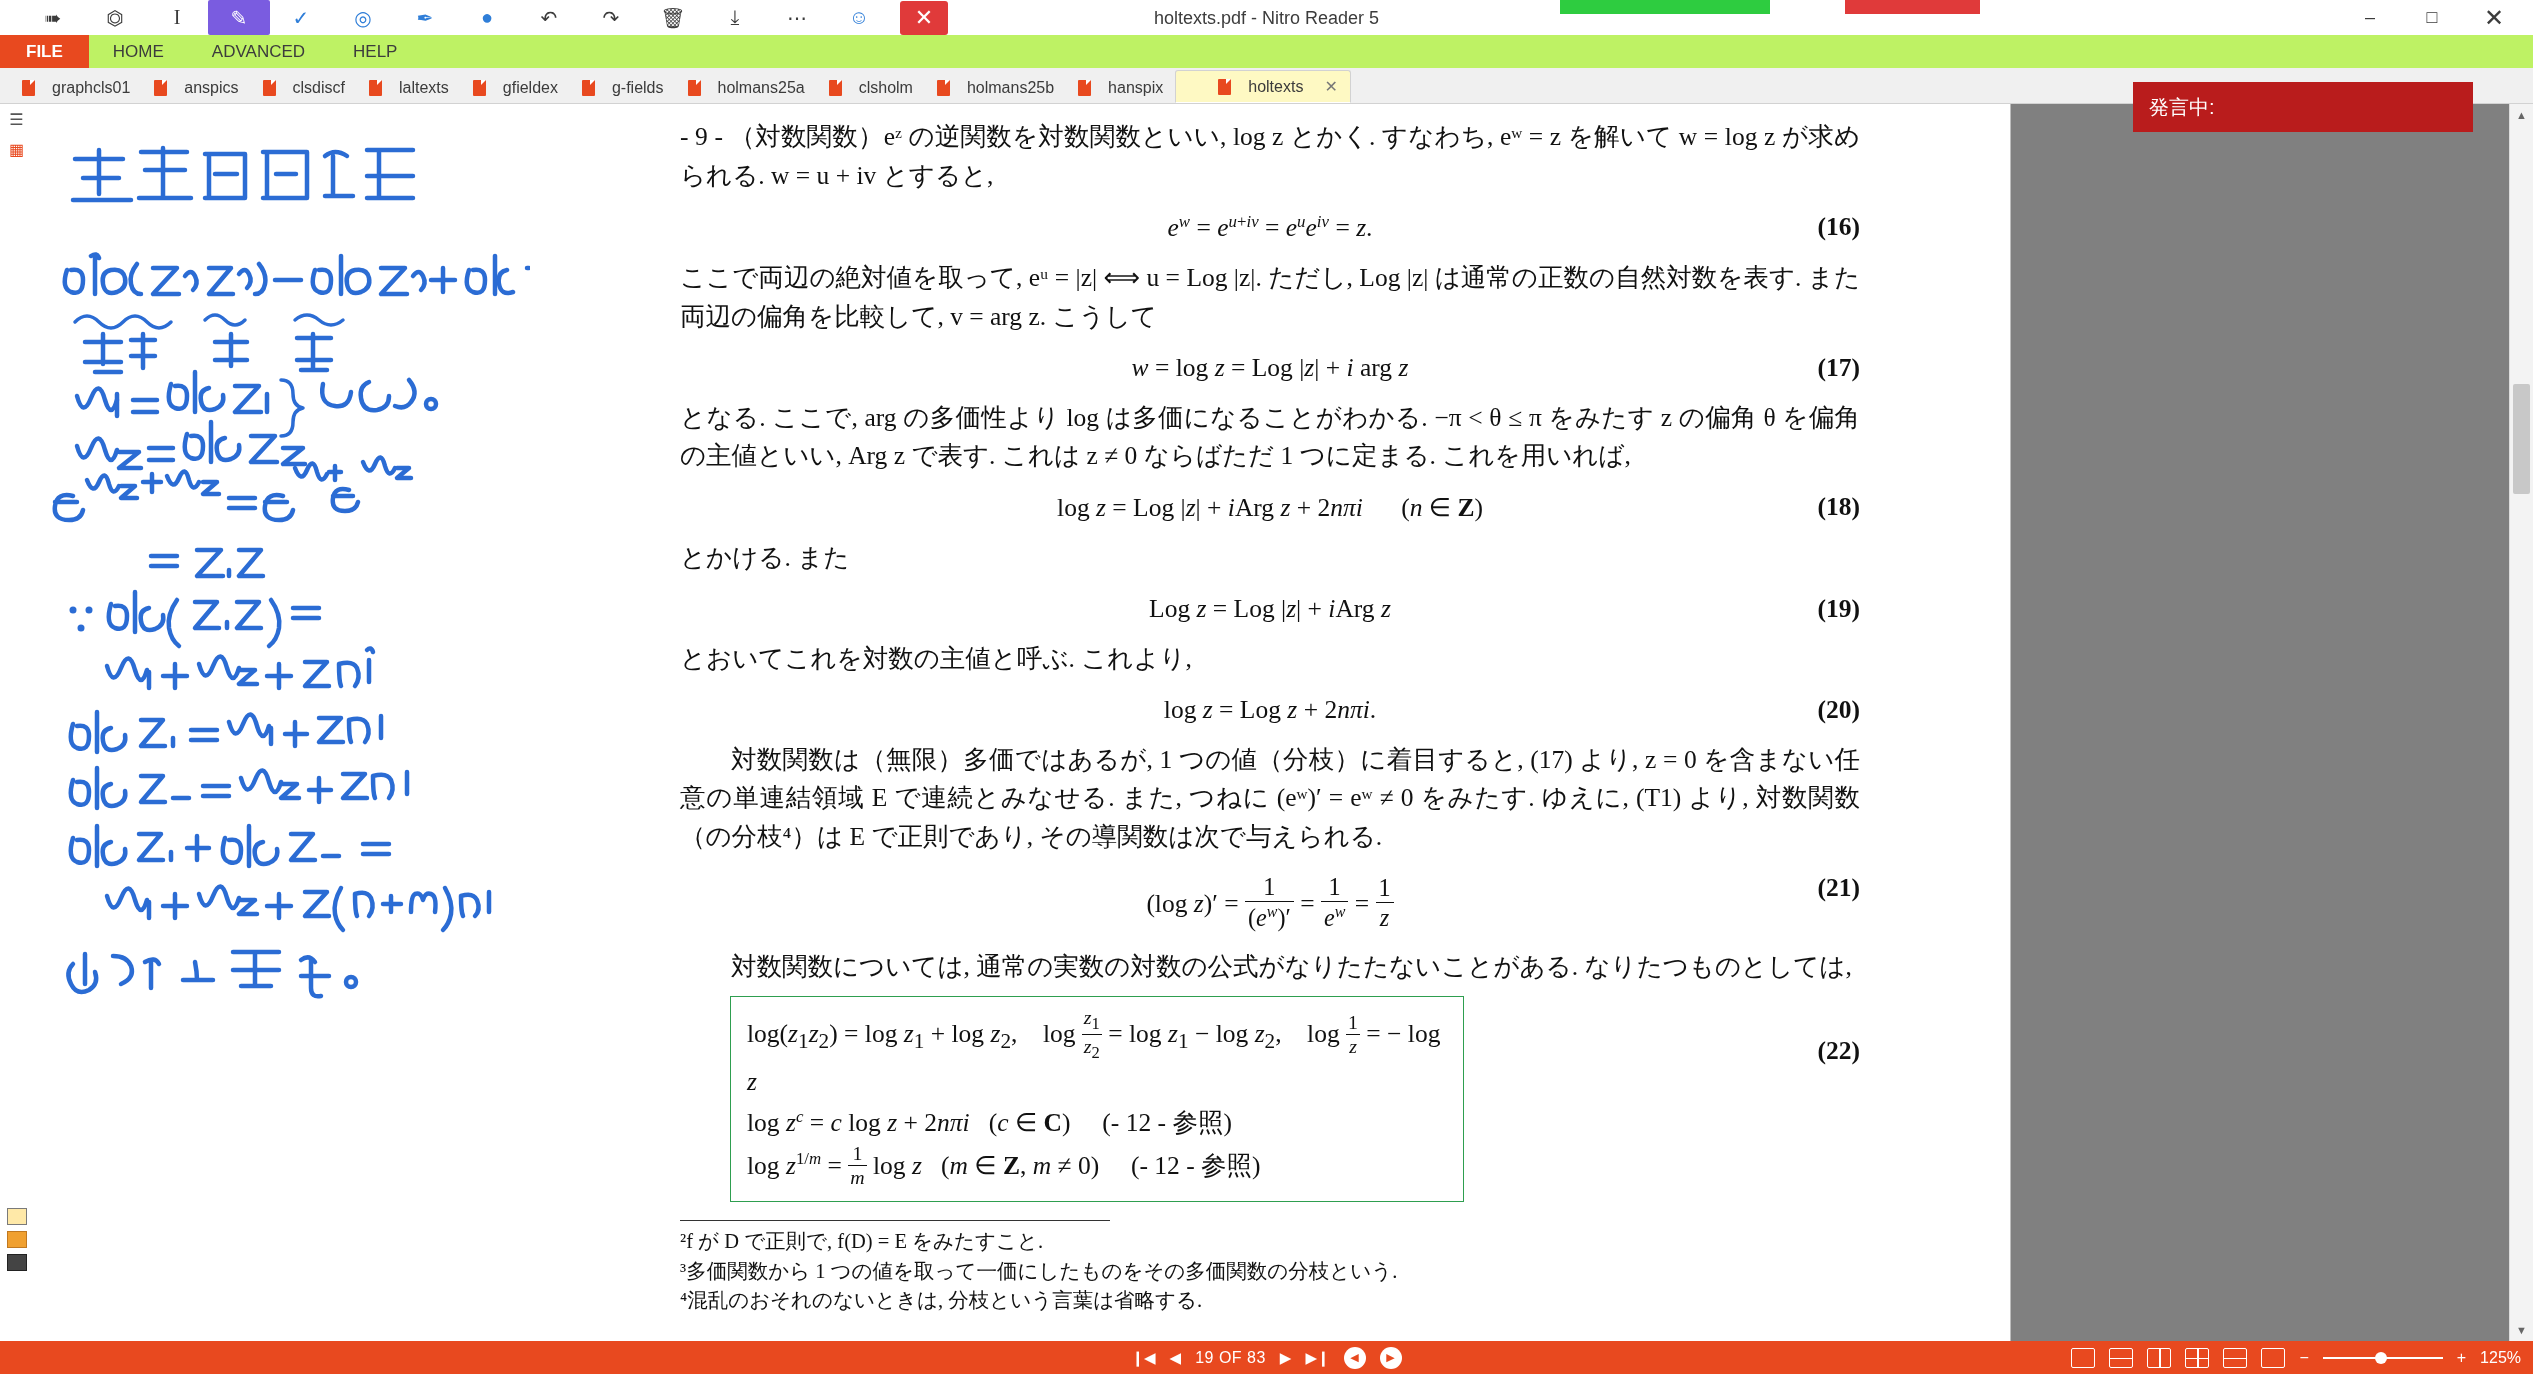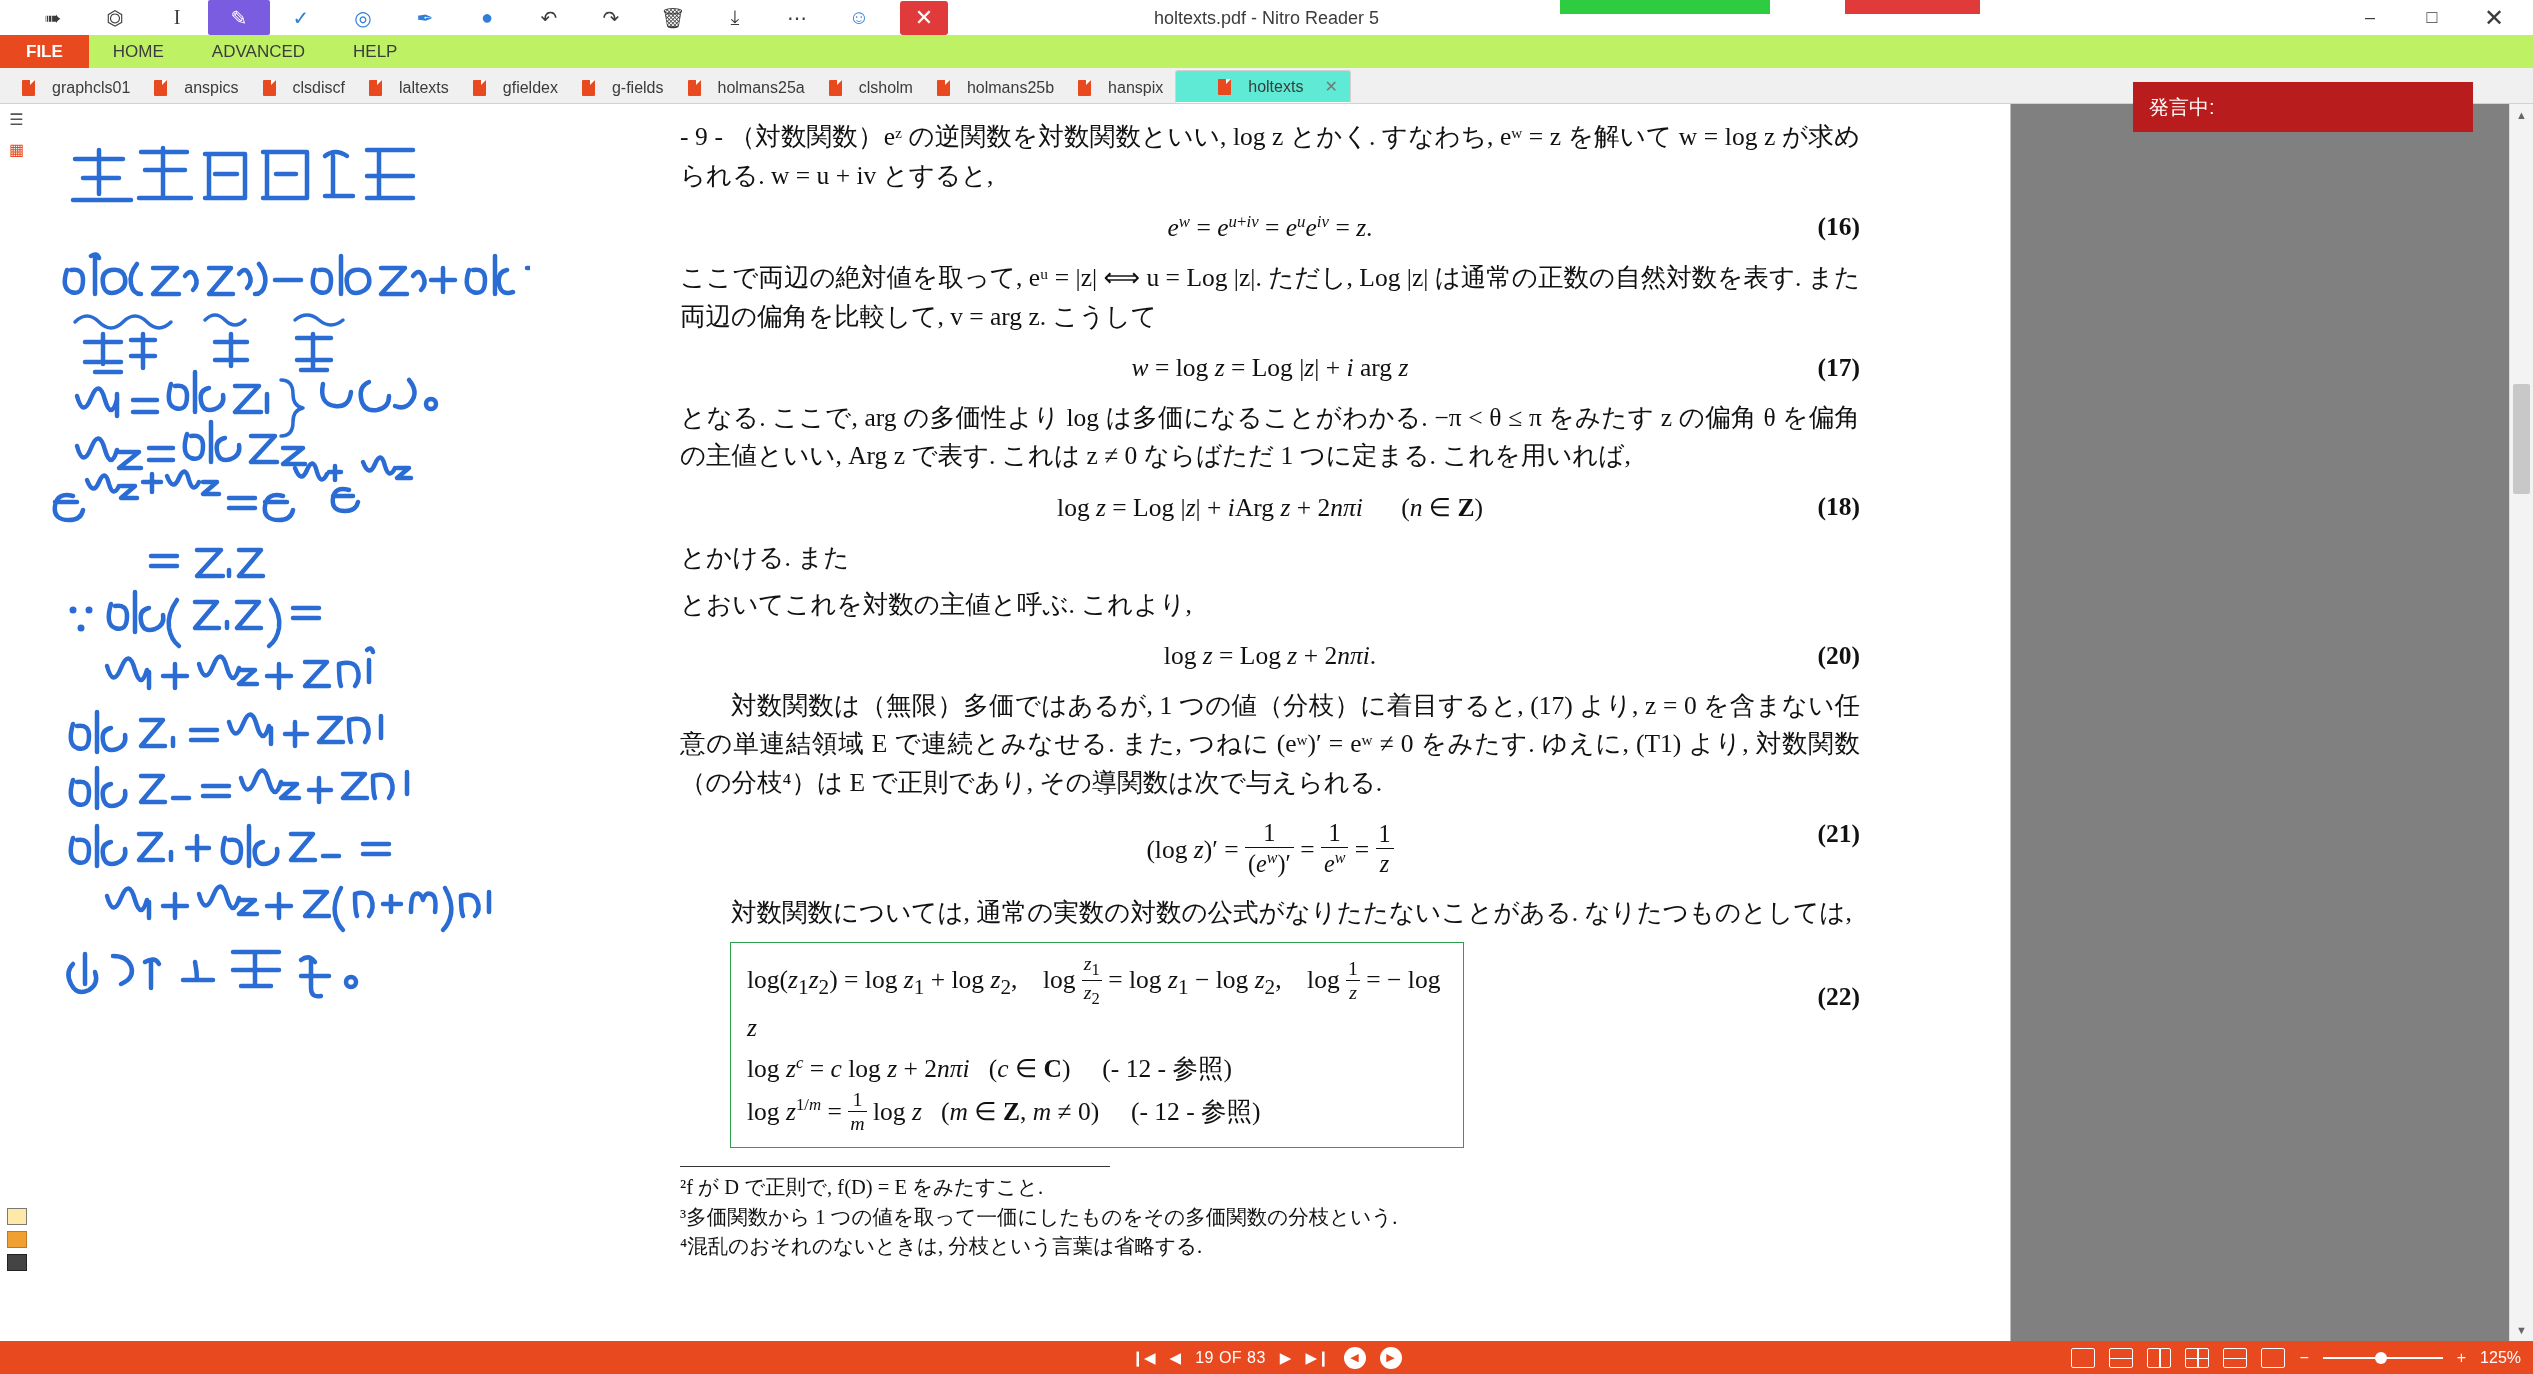--- a/index.html
+++ b/index.html
@@ -55,21 +55,21 @@
   }
   .tab{
     display:flex;align-items:center;gap:17px;height:30px;padding:0 12px;
     font-size:16px;color:#3b3b3b;background:transparent;white-space:nowrap;
   }
   .tab .tico{
     width:13px;height:16px;background:#e8491f;border-radius:1px;display:inline-block;position:relative;
   }
   .tab .tico:after{content:"";position:absolute;right:0;top:0;border-left:5px solid #fff;border-bottom:5px solid #e8491f;}
   .tab.active{
-    background:#5eead4;border:1px solid #d2d2d2;border-bottom:1px solid #ffffff;border-radius:3px 3px 0 0;
+    background:#fef9c3;border:1px solid #d2d2d2;border-bottom:1px solid #ffffff;border-radius:3px 3px 0 0;
     height:31px;
     padding-left:42px;
   }
   .tab .xclose{font-size:16px;color:#777;margin-left:4px;}
 
   
   .rail{
     position:absolute;left:0;top:104px;width:33px;height:1237px;background:#ffffff;
     border-right:1px solid #e0e0e0;
   }
@@ -451,20 +451,24 @@
 
         <p class="par">となる. ここで, arg の多価性より log は多価になることがわかる. −π &lt; θ ≤ π をみたす z の偏角 θ を偏角の主値といい, Arg z で表す. これは z ≠ 0 ならばただ 1 つに定まる. これを用いれば,</p>
 
         <div class="mathline">
           <span>log <i class="m">z</i> = Log |<i class="m">z</i>| + <i class="m">i</i>Arg <i class="m">z</i> + 2<i class="m">nπi</i> &nbsp;&nbsp;&nbsp;&nbsp; (<i class="m">n</i> ∈ <b>Z</b>)</span>
           <span class="eqno">(18)</span>
         </div>
 
         <p class="par">とかける. また</p>
 
+        <div class="mathline">
+          <span>Log <i class="m">z</i> = Log |<i class="m">z</i>| + <i class="m">i</i>Arg <i class="m">z</i></span>
+          <span class="eqno">(19)</span>
+        </div>
 
         <p class="par">とおいてこれを対数の主値と呼ぶ. これより,</p>
 
         <div class="mathline">
           <span>log <i class="m">z</i> = Log <i class="m">z</i> + 2<i class="m">nπi</i>.</span>
           <span class="eqno">(20)</span>
         </div>
 
         <p class="par indent">対数関数は（無限）多価ではあるが, 1 つの値（分枝）に着目すると, (17) より, z = 0 を含まない任意の単連結領域 E で連続とみなせる. また, つねに (eʷ)′ = eʷ ≠ 0 をみたす. ゆえに, (T1) より, 対数関数（の分枝⁴）は E で正則であり, その導関数は次で与えられる.</p>
 

